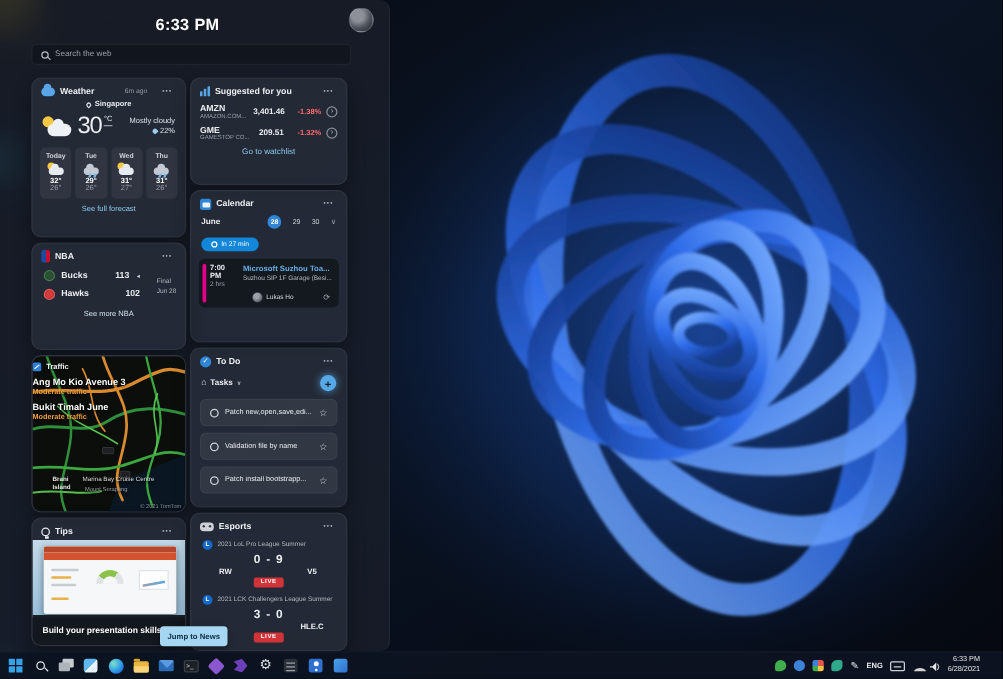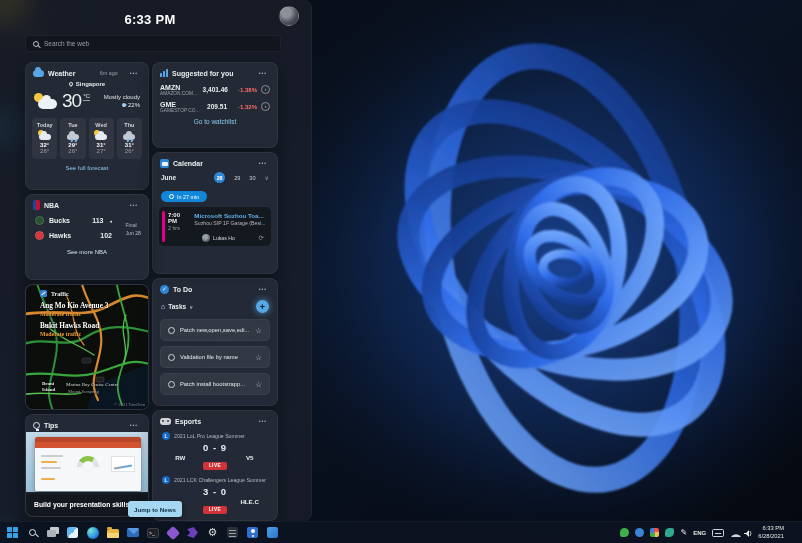--- a/index.html
+++ b/index.html
@@ -131,21 +131,21 @@
   .logo-hawks { background:radial-gradient(circle,#d83a3a 0 45%,#a51d28 100%); border:1px solid #e06060; }
   .team-name { font-size:7px; font-weight:700; }
   .team-score { margin-left:auto; font-size:7px; font-weight:700; }
   .win-ind { font-size:5px; color:#cfd3d9; margin-left:1px; }
   .nba-meta { position:absolute; right:7px; top:27px; font-size:5.2px; color:#b6bac0; line-height:7.5px; text-align:left; }
   .nba-link { text-align:center; font-size:6px; color:#cfe0ee; margin-top:6px; cursor:pointer; }
 
   
   #card-traffic { left:25px; top:284px; width:124px; height:126px; padding:0; }
   .traffic-map { position:absolute; inset:0; }
-  .traffic-overlay { position:absolute; inset:0; padding:5px 14px;font-family:Liberation Serif, serif; }
+  .traffic-overlay { position:absolute; inset:0; padding:5px 0; }
   .tr-head { display:flex; align-items:center; gap:4px; font-size:6px; font-weight:600;
     text-shadow:0 1px 2px #000; }
   .tr-head-icon { width:7px; height:7px; background:#2f7fd6; border-radius:1.5px; position:relative; }
   .tr-head-icon::after { content:""; position:absolute; left:1px; top:3px; width:5px; height:1px;
     background:#fff; transform:rotate(-40deg); }
   .tr-road { font-size:7.3px; font-weight:700; color:#fff; text-shadow:0 1px 2px #000; margin-top:4px; }
   .tr-status { font-size:5.8px; font-weight:600; color:#f5a13d; text-shadow:0 1px 2px #000; margin-top:1px; }
   .tr-lbl { position:absolute; text-shadow:0 1px 2px #000; }
   .lbl-island { left:16px; bottom:16px; width:22px; font-size:5px; font-weight:600; color:#e8e8e8; line-height:6px; }
   .lbl-poi { left:40px; bottom:22px; font-size:5px; color:#ddd; }
@@ -508,21 +508,21 @@
       <rect x="56" y="73" width="9" height="5" rx="1" fill="#1d2025" stroke="#555" stroke-width="0.4"></rect>
       <rect x="70" y="92" width="8" height="5" rx="1" fill="#1d2025" stroke="#555" stroke-width="0.4"></rect>
     </svg>
     <div class="traffic-overlay">
       <div class="tr-head">
         <span class="tr-head-icon"></span>
         <span>Traffic</span>
       </div>
       <div class="tr-road">Ang Mo Kio Avenue 3</div>
       <div class="tr-status">Moderate traffic</div>
-      <div class="tr-road">Bukit Hawks Road</div>
+      <div class="tr-road">Bukit Timah June</div>
       <div class="tr-status">Moderate traffic</div>
       <span class="tr-lbl lbl-island">Brani Island</span>
       <span class="tr-lbl lbl-poi">Marina Bay Cruise Centre</span>
       <span class="tr-lbl lbl-mount">Mount Serapong</span>
       <span class="tr-lbl lbl-copy">© 2021 TomTom</span>
     </div>
   </div>
 
   <div class="card" id="card-todo">
     <div class="card-head">

